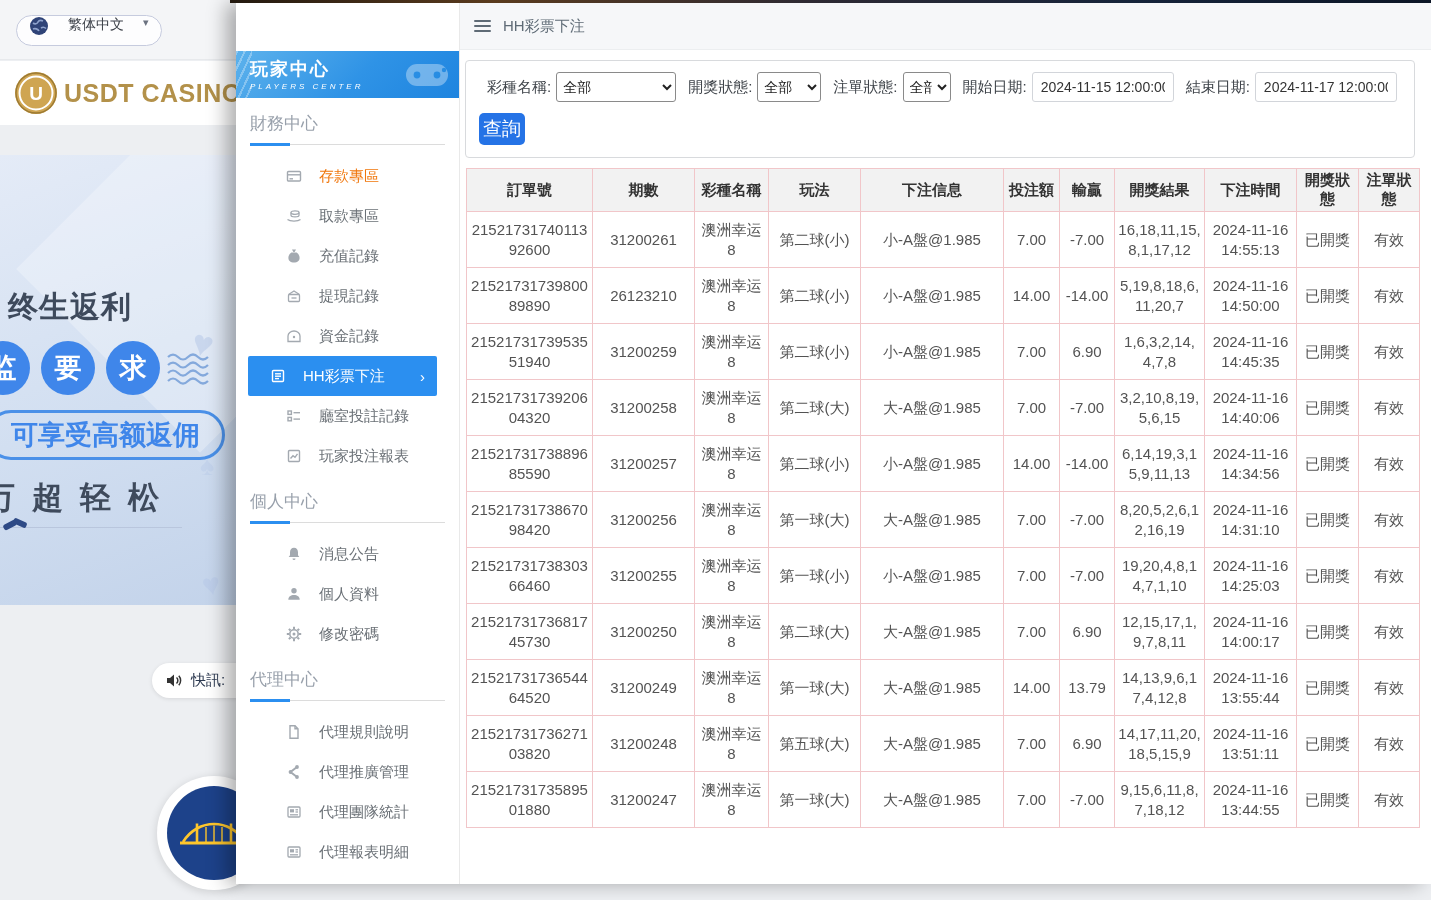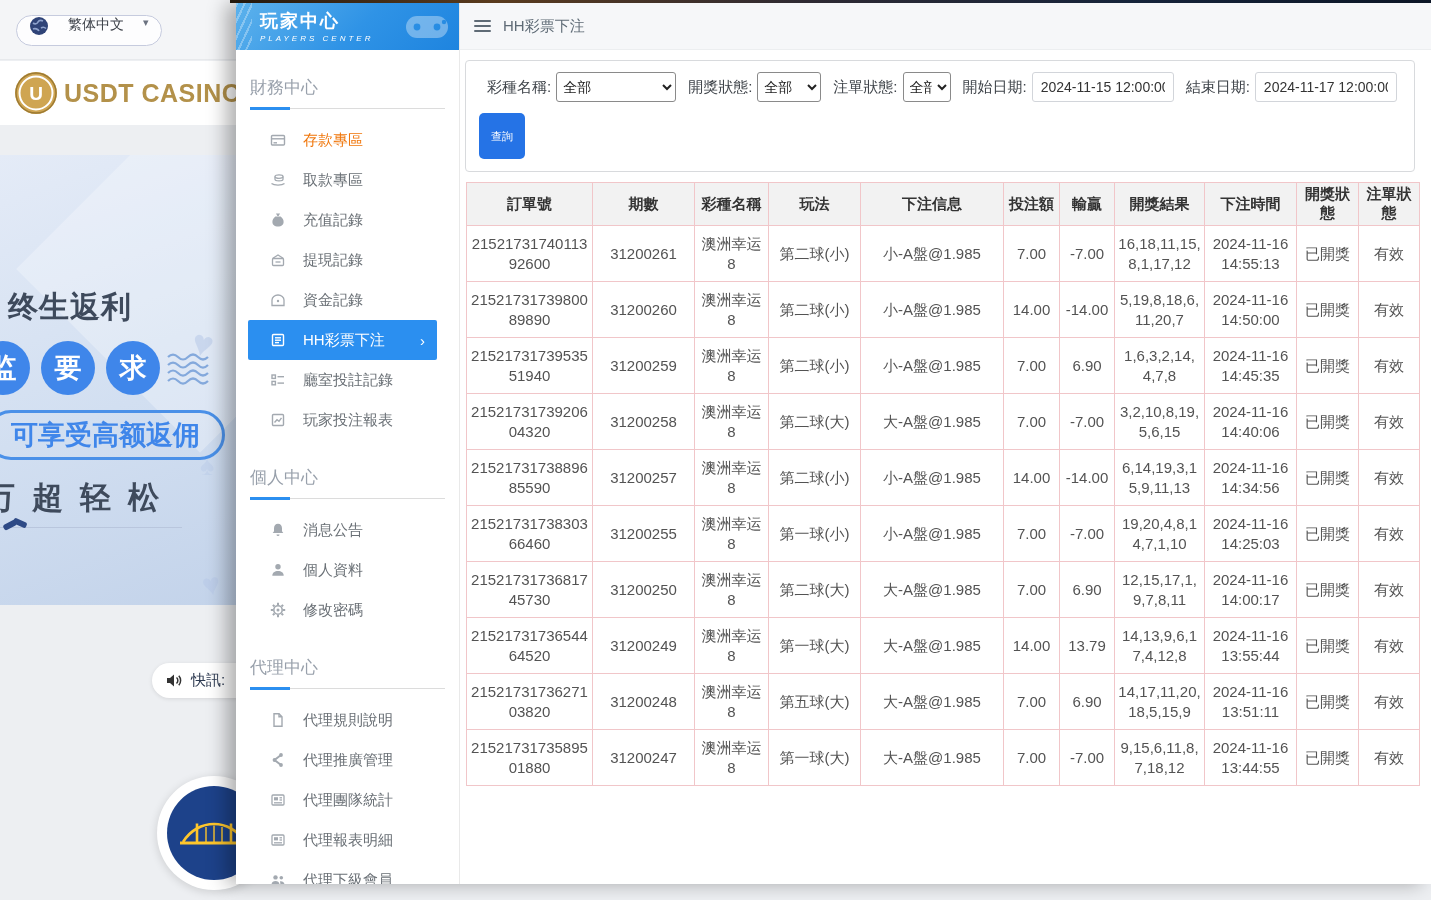--- a/index.html
+++ b/index.html
@@ -42,31 +42,31 @@
 
   
   .modal-topline { position:absolute; left:230px; top:0; width:1201px; height:3px; z-index:11;
     background:linear-gradient(90deg,#23190f,#5a3b1e 22%,#2e2a33 48%,#16243b 75%,#0c1626); }
   .modal { position:absolute; left:236px; top:3px; width:1195px; height:881px; background:#fff; z-index:10;
     box-shadow:-10px 0 18px rgba(0,0,0,.30); display:flex; }
 
   
   .sidebar { width:224px; background:#fff; border-right:1px solid #e9e9e9; flex:none; overflow:hidden; }
   .sb-header { position:relative; height:47px; background:linear-gradient(135deg,#5db2ec 0%,#2f93e6 55%,#1e84df 100%);
-    color:#fff; padding:6px 0 0 24px; overflow:hidden; }
+    color:#fff; padding:6px 0 0 14px; overflow:hidden;margin-top:48px; }
   .sb-header::before { content:""; position:absolute; left:0; top:0; bottom:0; width:16px;
     background:repeating-linear-gradient(115deg,rgba(255,255,255,.30) 0 2px,transparent 2px 7px); }
   .sb-title { font-size:18px; font-weight:700; letter-spacing:2px; }
   .sb-subtitle { font-size:8px; letter-spacing:3px; margin-top:1px;font-style:italic; }
   .sb-gamepad { position:absolute; right:6px; top:3px; opacity:.35; }
-  .sb-sec-title { margin:26px 14px 0; font-size:17px; color:#98a0ab; }
+  .sb-sec-title { margin:14px 14px 0; font-size:17px; color:#98a0ab; }
   .sb-divider { margin:8px 14px 10px; height:3px; position:relative; }
   .sb-divider::before { content:""; position:absolute; left:0; top:0; width:40px; height:3px; background:#2b8ff0; }
   .sb-divider::after { content:""; position:absolute; left:40px; right:0; top:1px; height:1px; background:#dcdcdc; }
-  .sb-item { height:40px; display:flex; align-items:center; gap:17px; padding-left:34px; font-size:15px; color:#6a7076; cursor:pointer; }
+  .sb-item { height:40px; display:flex; align-items:center; gap:17px; padding-left:50px; font-size:15px; color:#6a7076; cursor:pointer; }
   .sb-item .ic { width:16px; height:16px; flex:none; color:#a3a9b0; display:flex; align-items:center; justify-content:center; }
   .sb-item.active-orange { color:#f0760b; }
   .sb-item.active-blue { background:#2b8ff0; color:#fff; margin:0 22px 0 12px; padding-left:22px; border-radius:2px; }
   .sb-item.active-blue .ic { color:#fff; }
   .sb-item .chev { margin-left:auto; padding-right:12px; font-size:15px; color:#fff; }
 
   
   .main { flex:1; display:flex; flex-direction:column; min-width:0; }
   .topbar { height:47px; flex:none; background:#f6f7f9; border-bottom:1px solid #eceef0;
     display:flex; align-items:center; gap:12px; padding:0 14px; }
@@ -78,21 +78,21 @@
   .filter-panel { border:1px solid #d8dadd; border-radius:4px; padding:11px 13px 12px; }
   .filter-row { display:flex; align-items:center; gap:5px; flex-wrap:nowrap; }
   .filter-row .flabel { font-size:15px; color:#3f444a; white-space:nowrap; margin-left:7px; }
   .filter-row .flabel:first-child { margin-left:8px; }
   .filter-row select { height:30px; border:1px solid #8a8a8a; border-radius:3px; background:#fff; font-size:14px; color:#222; padding:0 2px; }
   .sel-lottery { width:120px; }
   .sel-draw { width:64px; }
   .sel-order { width:48px; }
   .filter-row input { height:30px; width:142px; border:1px solid #d2d5da; border-radius:3px; font-size:14px; color:#333; padding:0 8px;
     font-family:"Liberation Sans","DejaVu Sans",sans-serif; }
-  .search-btn { margin-top:11px; width:46px; height:46px; background:#2573e6; border:none; border-radius:5px; color:#fff; font-size:11px; cursor:pointer; }
+  .search-btn { margin-top:11px; width:46px; height:32px; background:#2573e6; border:none; border-radius:5px; color:#fff; font-size:19px; cursor:pointer; }
 
   table.bets { margin-top:10px; margin-left:1px; width:953px; border-collapse:collapse; table-layout:fixed; }
   table.bets th, table.bets td { border:1px solid #f1c6c9; text-align:center; vertical-align:middle; }
   table.bets th { background:#f2f2f2; height:40px; font-size:15px; font-weight:700; color:#333; padding:2px; }
   table.bets td { font-size:15px; color:#535353; padding:8px 3px; line-height:1.3; }
   td.col-order_no, td.col-result { word-break:break-all; }
 
   svg { display:block; }
 </style>
 </head>
@@ -470,21 +470,21 @@
               <td class="col-bet_info">小-A盤@1.985</td>
               <td class="col-amount">7.00</td>
               <td class="col-win_loss">-7.00</td>
               <td class="col-result">16,18,11,15,8,1,17,12</td>
               <td class="col-bet_time">2024-11-16 14:55:13</td>
               <td class="col-draw_status">已開獎</td>
               <td class="col-order_status">有效</td>
             </tr>
             <tr>
               <td class="col-order_no">2152173173980089890</td>
-              <td class="col-period">31200260</td>
+              <td class="col-period">26123210</td>
               <td class="col-lottery">澳洲幸运8</td>
               <td class="col-play">第二球(小)</td>
               <td class="col-bet_info">小-A盤@1.985</td>
               <td class="col-amount">14.00</td>
               <td class="col-win_loss">-14.00</td>
               <td class="col-result">5,19,8,18,6,11,20,7</td>
               <td class="col-bet_time">2024-11-16 14:50:00</td>
               <td class="col-draw_status">已開獎</td>
               <td class="col-order_status">有效</td>
             </tr>
@@ -521,20 +521,33 @@
               <td class="col-play">第二球(小)</td>
               <td class="col-bet_info">小-A盤@1.985</td>
               <td class="col-amount">14.00</td>
               <td class="col-win_loss">-14.00</td>
               <td class="col-result">6,14,19,3,15,9,11,13</td>
               <td class="col-bet_time">2024-11-16 14:34:56</td>
               <td class="col-draw_status">已開獎</td>
               <td class="col-order_status">有效</td>
             </tr>
             <tr>
+              <td class="col-order_no">2152173173867098420</td>
+              <td class="col-period">31200256</td>
+              <td class="col-lottery">澳洲幸运8</td>
+              <td class="col-play">第一球(大)</td>
+              <td class="col-bet_info">大-A盤@1.985</td>
+              <td class="col-amount">7.00</td>
+              <td class="col-win_loss">-7.00</td>
+              <td class="col-result">8,20,5,2,6,12,16,19</td>
+              <td class="col-bet_time">2024-11-16 14:31:10</td>
+              <td class="col-draw_status">已開獎</td>
+              <td class="col-order_status">有效</td>
+            </tr>
+            <tr>
               <td class="col-order_no">2152173173830366460</td>
               <td class="col-period">31200255</td>
               <td class="col-lottery">澳洲幸运8</td>
               <td class="col-play">第一球(小)</td>
               <td class="col-bet_info">小-A盤@1.985</td>
               <td class="col-amount">7.00</td>
               <td class="col-win_loss">-7.00</td>
               <td class="col-result">19,20,4,8,14,7,1,10</td>
               <td class="col-bet_time">2024-11-16 14:25:03</td>
               <td class="col-draw_status">已開獎</td>

